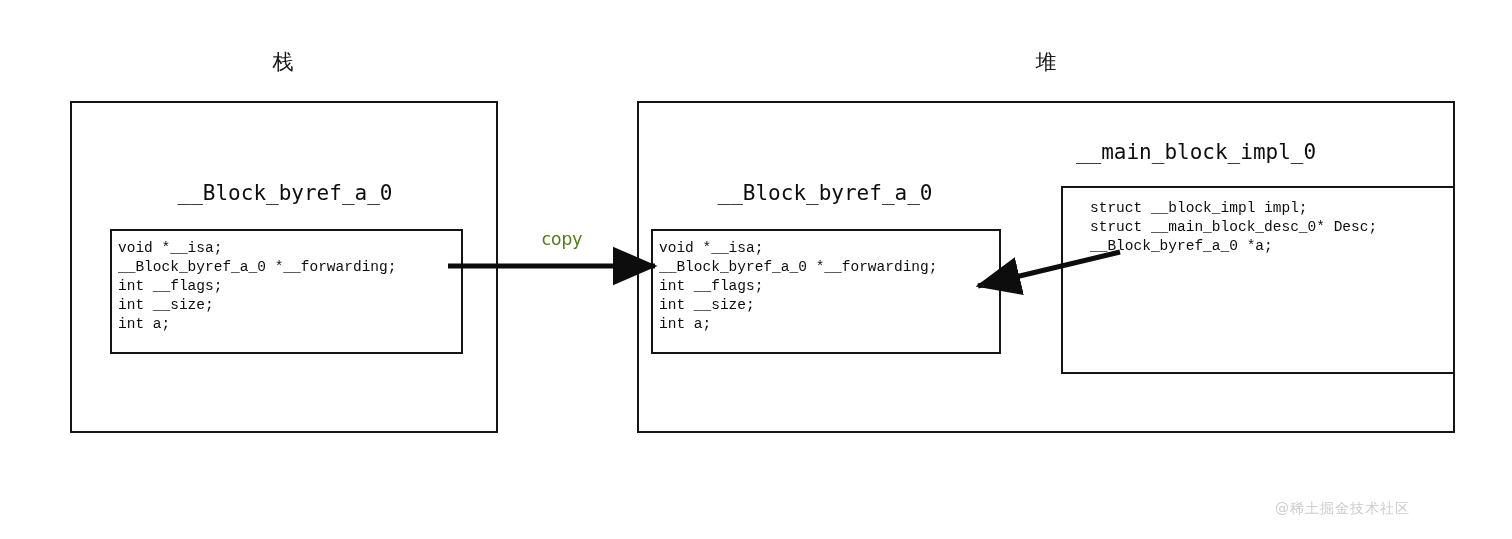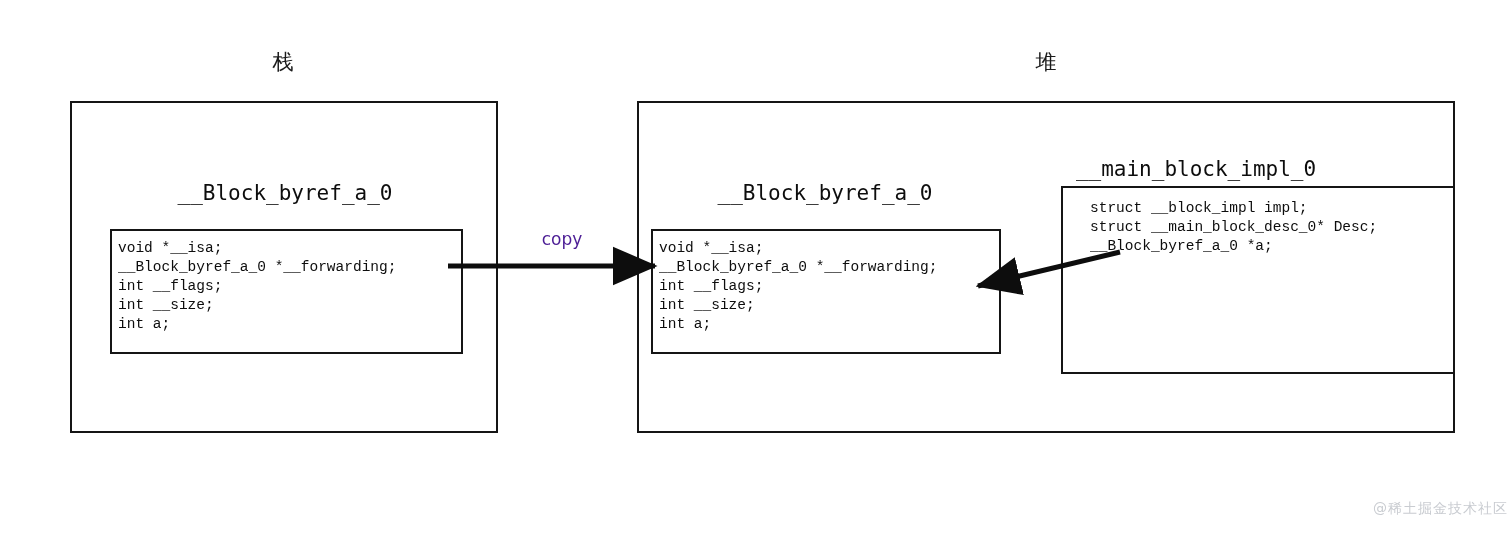--- a/index.html
+++ b/index.html
@@ -55,21 +55,21 @@
     font-size: 14.5px;
     line-height: 19px;
     color: #0d0d0d;
     white-space: pre;
     letter-spacing: 0px;
   }
   .edge-label {
     position: absolute;
     font-family: "DejaVu Sans", sans-serif;
     font-size: 17px;
-    color: #4c1d95;
+    color: #4d7c0f;
     white-space: nowrap;
     transform: translateX(-50%);
     line-height: 1;
   }
   .arrow-layer {
     position: absolute;
     left: 0;
     top: 0;
     width: 1512px;
     height: 539px;
@@ -110,21 +110,21 @@
   <div class="struct-title" style="left:825px; top:183px;">__Block_byref_a_0</div>
 
   <div class="code-box" style="left:651px; top:229px; width:350px; height:125px;"></div>
 
   <div class="code-lines" style="left:659px; top:239px;">void *__isa;
 __Block_byref_a_0 *__forwarding;
 int __flags;
 int __size;
 int a;</div>
 
-  <div class="struct-title" style="left:1196px; top:142px;margin-top:17px;">__main_block_impl_0</div>
+  <div class="struct-title" style="left:1196px; top:142px;">__main_block_impl_0</div>
 
   <div class="code-box" style="left:1061px; top:186px; width:394px; height:188px;"></div>
 
   <div class="code-lines" style="left:1090px; top:199px;">struct __block_impl impl;
 struct __main_block_desc_0* Desc;
 __Block_byref_a_0 *a;</div>
 
   <svg class="arrow-layer" viewBox="0 0 1512 539">
     <defs>
       <marker id="arrowhead-right" markerWidth="9" markerHeight="9" refX="8.5" refY="4.5" orient="auto" markerUnits="strokeWidth">
@@ -132,15 +132,15 @@
       </marker>
     </defs>
 
     <line x1="448" y1="266" x2="655" y2="266" stroke="#0d0d0d" stroke-width="5" marker-end="url(#arrowhead-right)"></line>
 
     <line x1="1120" y1="252" x2="978" y2="286" stroke="#0d0d0d" stroke-width="5" marker-end="url(#arrowhead-right)"></line>
   </svg>
 
   <div class="edge-label" style="left:562px; top:231px;">copy</div>
 
-  <div class="watermark" style="left:1373px; top:500px;">@稀土掘金技术社区</div>
+  <div class="watermark" style="left:1275px; top:500px;">@稀土掘金技术社区</div>
 
 </div>
 
 </body></html>

